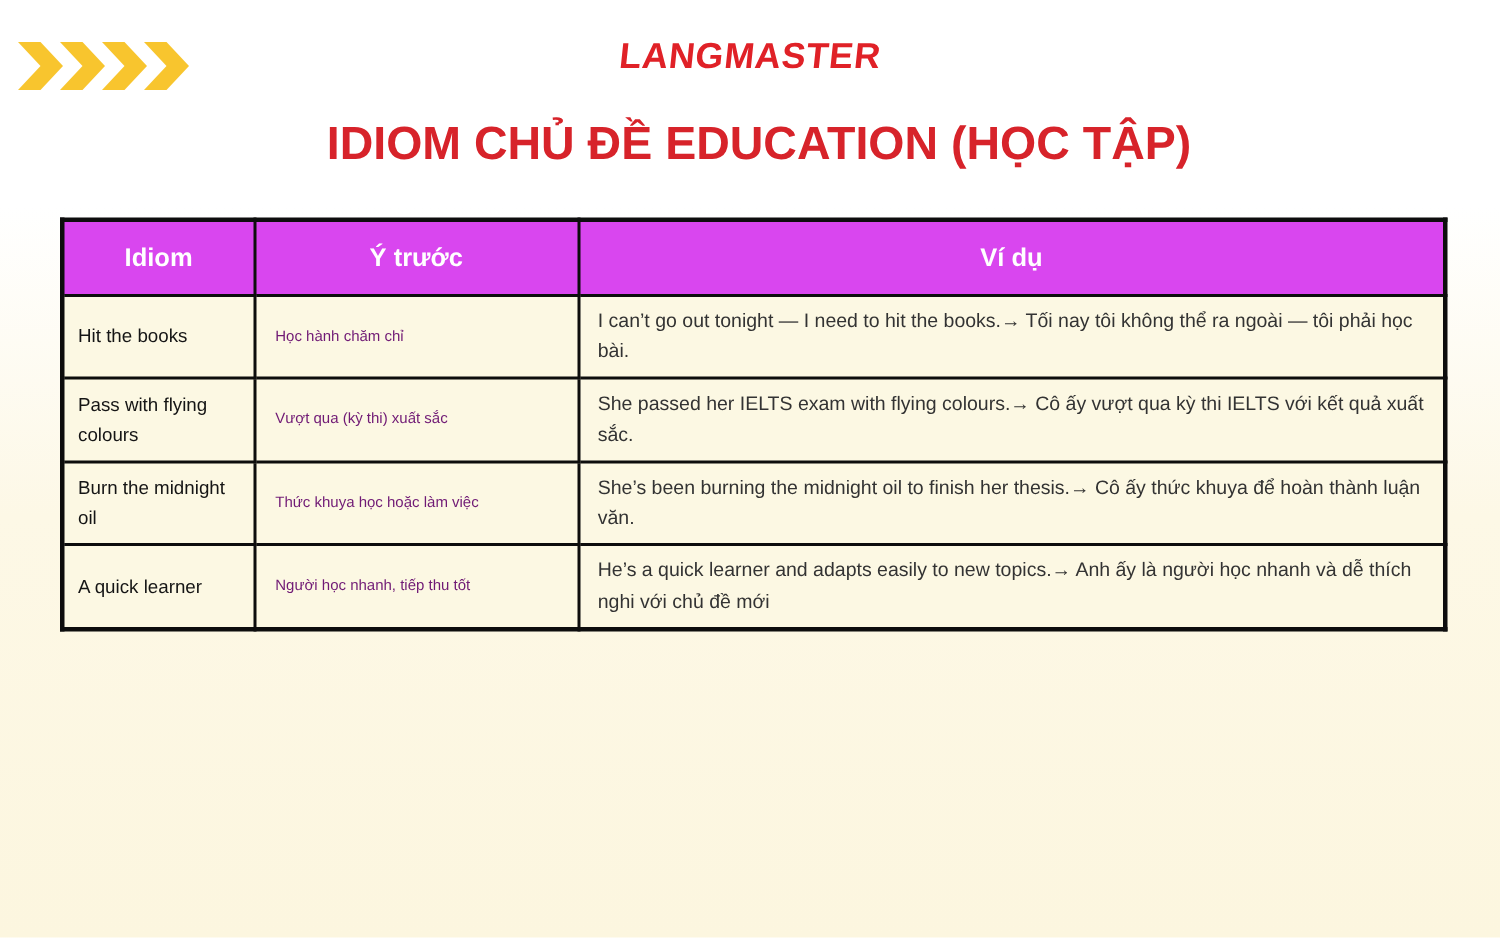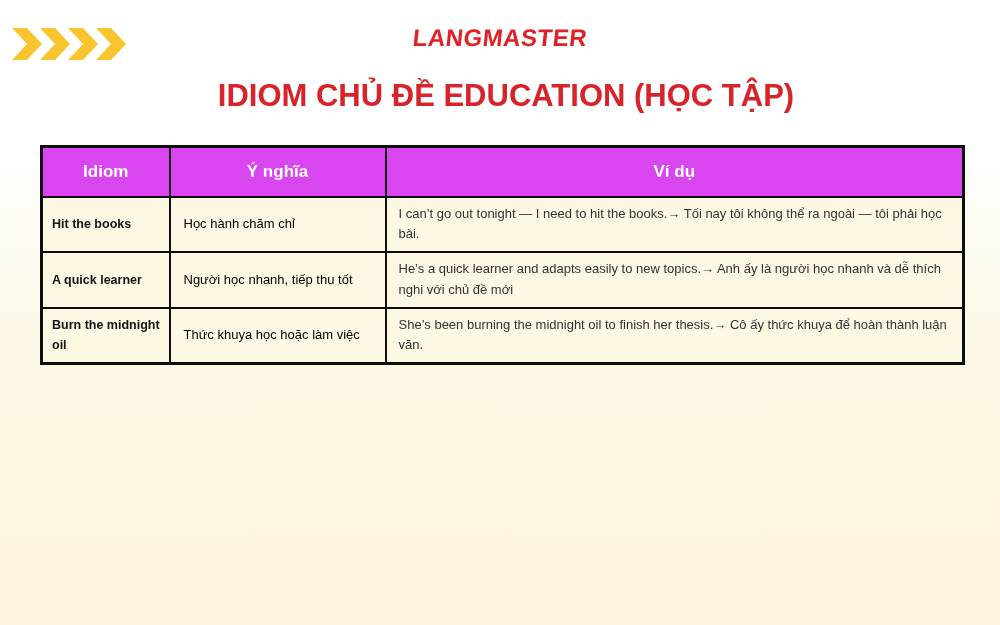--- a/index.html
+++ b/index.html
@@ -57,29 +57,29 @@
     border: 2px solid #0d0d0d;
     text-align: center;
   }
   td {
     border: 2px solid #0d0d0d;
     background: #fcf8e3;
     height: 55px;
     vertical-align: middle;
   }
   td.idiom-cell {
-    font-weight: bold;
+    font-weight: normal;
     font-size: 12.5px;
     color: #151515;
     padding: 6px 6px 6px 9px;
     line-height: 1.6;
   }
   td.meaning-cell {
-    font-size: 13px;
-    color: #000000;
+    font-size: 10px;
+    color: #701a75;
     padding: 6px 8px 6px 13px;
     line-height: 1.55;
   }
   td.example-cell {
     font-size: 13px;
     color: #333333;
     padding: 6px 12px 6px 12px;
     line-height: 1.6;
   }
 </style>
@@ -107,34 +107,39 @@
 
 <table class="idiom-table">
   <colgroup>
       <col class="c1">
       <col class="c2">
       <col class="c3">
     </colgroup>
   <thead>
     <tr>
       <th>Idiom</th>
-      <th>Ý nghĩa</th>
+      <th>Ý trước</th>
       <th>Ví dụ</th>
     </tr>
   </thead>
   <tbody id="table-body">
       <tr>
         <td class="idiom-cell">Hit the books</td>
         <td class="meaning-cell">Học hành chăm chỉ</td>
         <td class="example-cell">I can’t go out tonight — I need to hit the books.→ Tối nay tôi không thể ra ngoài — tôi phải học bài.</td>
       </tr>
       <tr>
-        <td class="idiom-cell">A quick learner</td>
-        <td class="meaning-cell">Người học nhanh, tiếp thu tốt</td>
-        <td class="example-cell">He’s a quick learner and adapts easily to new topics.→ Anh ấy là người học nhanh và dễ thích nghi với chủ đề mới</td>
+        <td class="idiom-cell">Pass with flying colours</td>
+        <td class="meaning-cell">Vượt qua (kỳ thi) xuất sắc</td>
+        <td class="example-cell">She passed her IELTS exam with flying colours.→ Cô ấy vượt qua kỳ thi IELTS với kết quả xuất sắc.</td>
       </tr>
       <tr>
         <td class="idiom-cell">Burn the midnight oil</td>
         <td class="meaning-cell">Thức khuya học hoặc làm việc</td>
         <td class="example-cell">She’s been burning the midnight oil to finish her thesis.→ Cô ấy thức khuya để hoàn thành luận văn.</td>
       </tr>
+      <tr>
+        <td class="idiom-cell">A quick learner</td>
+        <td class="meaning-cell">Người học nhanh, tiếp thu tốt</td>
+        <td class="example-cell">He’s a quick learner and adapts easily to new topics.→ Anh ấy là người học nhanh và dễ thích nghi với chủ đề mới</td>
+      </tr>
     </tbody>
 </table>
 
 </body></html>

